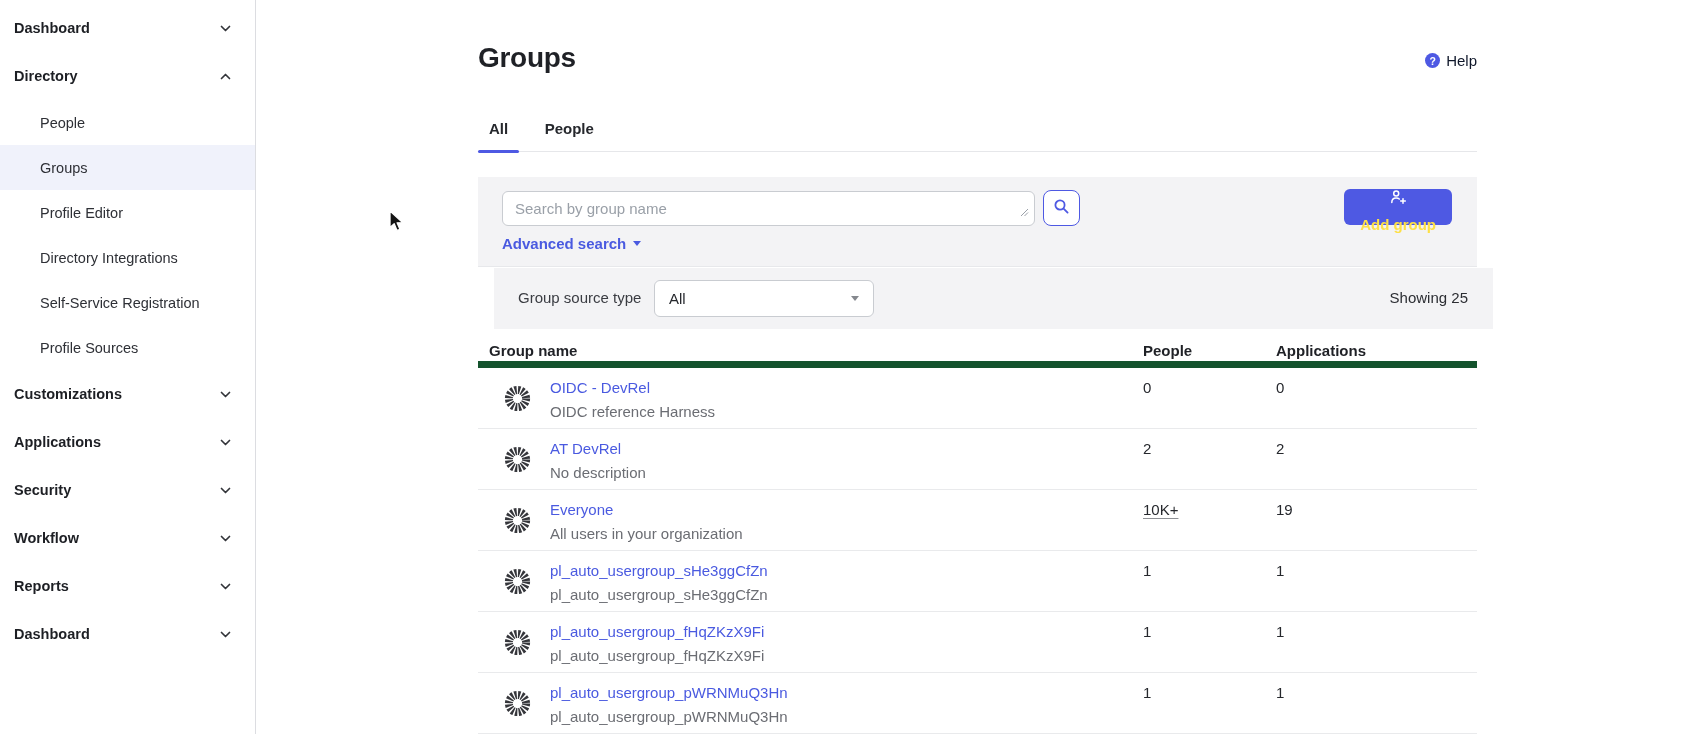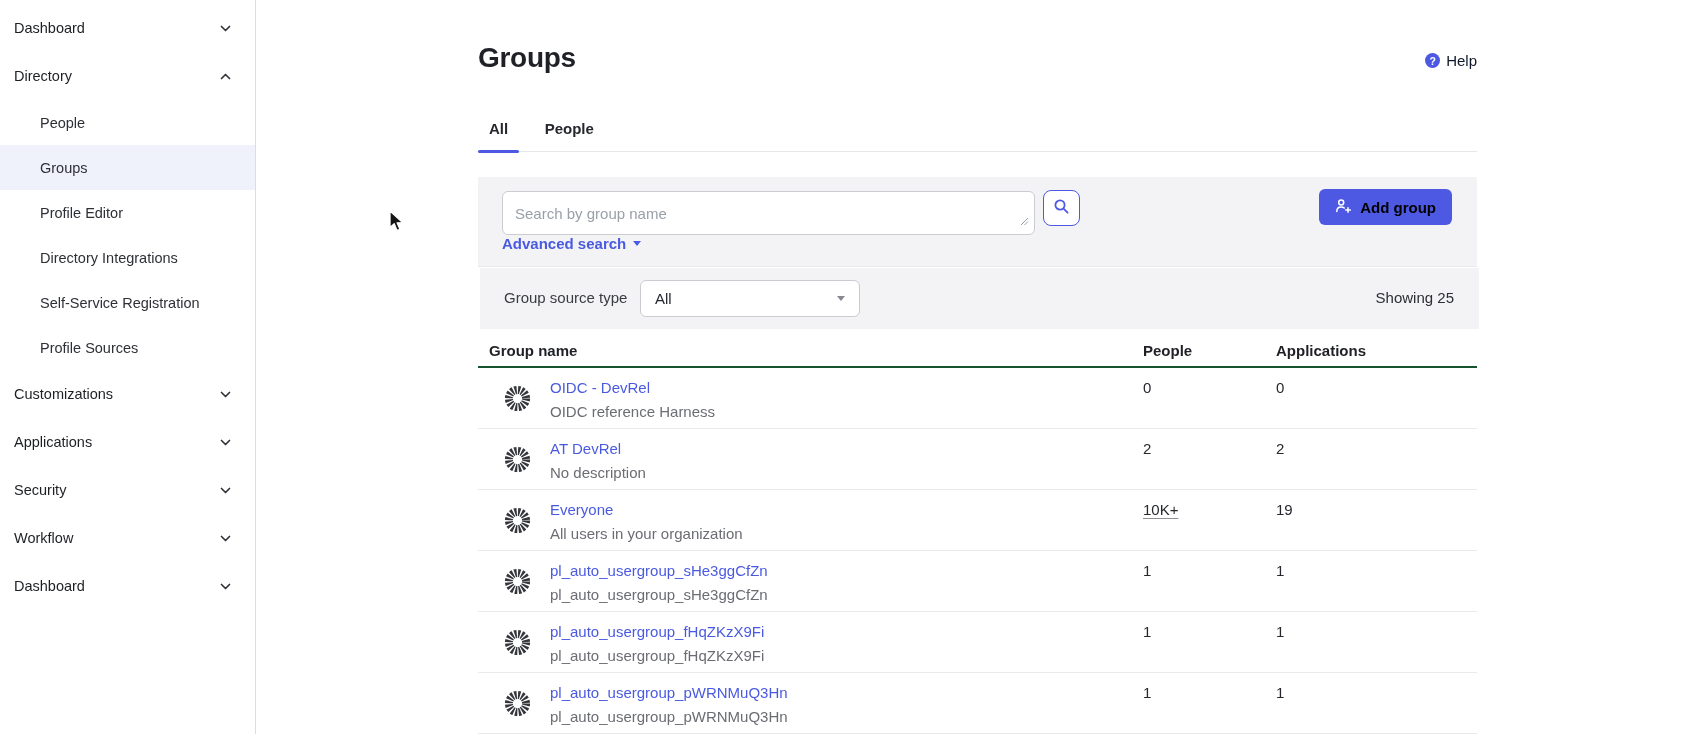--- a/index.html
+++ b/index.html
@@ -10,21 +10,21 @@
   }
 
   
   .sidebar {
     position:absolute; left:0; top:0; width:256px; height:734px;
     background:#fff; border-right:1px solid #dcdde1; padding-top:4px;
   }
   .nav-item { display:flex; align-items:center; cursor:pointer; }
   .nav-top {
     height:48px; padding:0 22px 0 14px; justify-content:space-between;
-    font-size:14.5px; font-weight:400; color:#1d1f24;
+    font-size:14.5px; font-weight:700; color:#1d1f24;
   }
   .nav-sub { height:45px; padding-left:40px; font-size:14.5px; color:#2e3036; }
   .nav-sub.active { background:#f0f2fb; }
   .chev { width:15px; height:15px; display:inline-flex; }
   .chev.up { transform:rotate(180deg); }
 
   
   .content { position:absolute; left:478px; top:0; width:999px; height:734px; }
 
   .page-title { position:absolute; left:0; top:42px; font-size:28px; font-weight:700; letter-spacing:-0.3px; color:#1f2126; }
@@ -46,57 +46,57 @@
     content:""; position:absolute; left:0; right:0; bottom:-1px; height:3px;
     background:#4e59e3; border-radius:2px;
   }
 
   
   .panel-search {
     position:absolute; left:0; top:177px; width:999px; height:90px;
     background:#f3f3f5; border-bottom:1px solid #e7e8eb;
   }
   .search-box {
-    position:absolute; left:24px; top:14px; width:533px; height:44px;
+    position:absolute; left:24px; top:14px; width:533px; height:35px;
     background:#fff; border:1px solid #c9ccd1; border-radius:6px;
     display:flex; align-items:center; padding:0 12px; cursor:text;
   }
   .search-placeholder { color:#9aa0a8; font-size:15px; }
   .resize-grip { position:absolute; right:5px; bottom:4px; }
   .search-btn {
     position:absolute; left:565px; top:13px; width:37px; height:36px;
     background:#fff; border:1.5px solid #4e59e3; border-radius:8px;
     display:flex; align-items:center; justify-content:center; cursor:pointer;
   }
   .adv-search {
     position:absolute; left:24px; top:58px; display:flex; align-items:center; gap:7px;
     color:#4a5ae0; font-size:15px; font-weight:700; cursor:pointer;
   }
   .caret-down-accent { width:0; height:0; border-left:4px solid transparent; border-right:4px solid transparent; border-top:5px solid #4a5ae0; }
   .add-group-btn {
     position:absolute; right:25px; top:12px; height:36px; padding:0 16px;
-    background:#4e59e3; border:none; border-radius:6px; color:#000000;
+    background:#4e59e3; border:none; border-radius:6px; color:#fde047;
     font-family:"Liberation Sans", sans-serif;
-    font-size:15px; font-weight:700; display:flex; align-items:center; gap:8px; cursor:pointer;
-  }
-
-  
-  .panel-filter { position:absolute; left:2px; top:268px; width:999px; height:61px; background:#f3f3f5; }
+    font-size:15px; font-weight:700; display:flex; align-items:center; gap:8px; cursor:pointer;flex-direction:column;
+  }
+
+  
+  .panel-filter { position:absolute; left:16px; top:268px; width:999px; height:61px; background:#f3f3f5; }
   .filter-label { position:absolute; left:24px; top:21px; font-size:15px; color:#3a3c42; }
   .source-select {
     position:absolute; left:160px; top:12px; width:220px; height:37px;
     background:#fff; border:1px solid #c9ccd1; border-radius:6px;
     display:flex; align-items:center; padding:0 14px; font-size:15px; color:#26282d; cursor:pointer;
   }
   .source-select .caret { position:absolute; right:14px; width:0; height:0;
     border-left:4.5px solid transparent; border-right:4.5px solid transparent; border-top:5.5px solid #85888e; }
   .showing { position:absolute; right:25px; top:21px; font-size:15px; color:#2c2e33; }
 
   
-  .table-head { position:absolute; left:0; top:329px; width:999px; height:39px; border-bottom:2px solid #14532d; }
+  .table-head { position:absolute; left:0; top:329px; width:999px; height:39px; border-bottom:7px solid #14532d; }
   .th { position:absolute; top:13px; font-size:15px; font-weight:700; color:#1f2126; }
   .th-name { left:11px; } .th-people { left:665px; } .th-apps { left:798px; }
 
   .table-body { position:absolute; left:0; top:368px; width:999px; }
   .row { position:relative; height:61px; border-bottom:1px solid #e9eaec; }
   .row .gicon { position:absolute; left:26px; top:17px; }
   .gname { position:absolute; left:72px; top:11px; font-size:15px; color:#4a5ae0; cursor:pointer; }
   .gdesc { position:absolute; left:72px; top:35px; font-size:15px; color:#6b6d73; }
   .cnt { position:absolute; top:11px; font-size:15px; color:#26282d; }
   .cnt-people { left:665px; } .cnt-apps { left:798px; }
@@ -171,20 +171,28 @@
     </div>
     <div class="nav-item nav-top">
       <span>Workflow</span>
       <span class="chev">
           <svg width="15" height="15" viewBox="0 0 15 15" fill="none">
             <path d="M3.5 5.5l4 4 4-4" stroke="#33353a" stroke-width="1.7" stroke-linecap="round" stroke-linejoin="round"></path>
           </svg>
         </span>
     </div>
     <div class="nav-item nav-top">
+      <span>Reports</span>
+      <span class="chev">
+          <svg width="15" height="15" viewBox="0 0 15 15" fill="none">
+            <path d="M3.5 5.5l4 4 4-4" stroke="#33353a" stroke-width="1.7" stroke-linecap="round" stroke-linejoin="round"></path>
+          </svg>
+        </span>
+    </div>
+    <div class="nav-item nav-top">
       <span>Dashboard</span>
       <span class="chev">
           <svg width="15" height="15" viewBox="0 0 15 15" fill="none">
             <path d="M3.5 5.5l4 4 4-4" stroke="#33353a" stroke-width="1.7" stroke-linecap="round" stroke-linejoin="round"></path>
           </svg>
         </span>
     </div>
   </aside>
 
   <main class="content">

